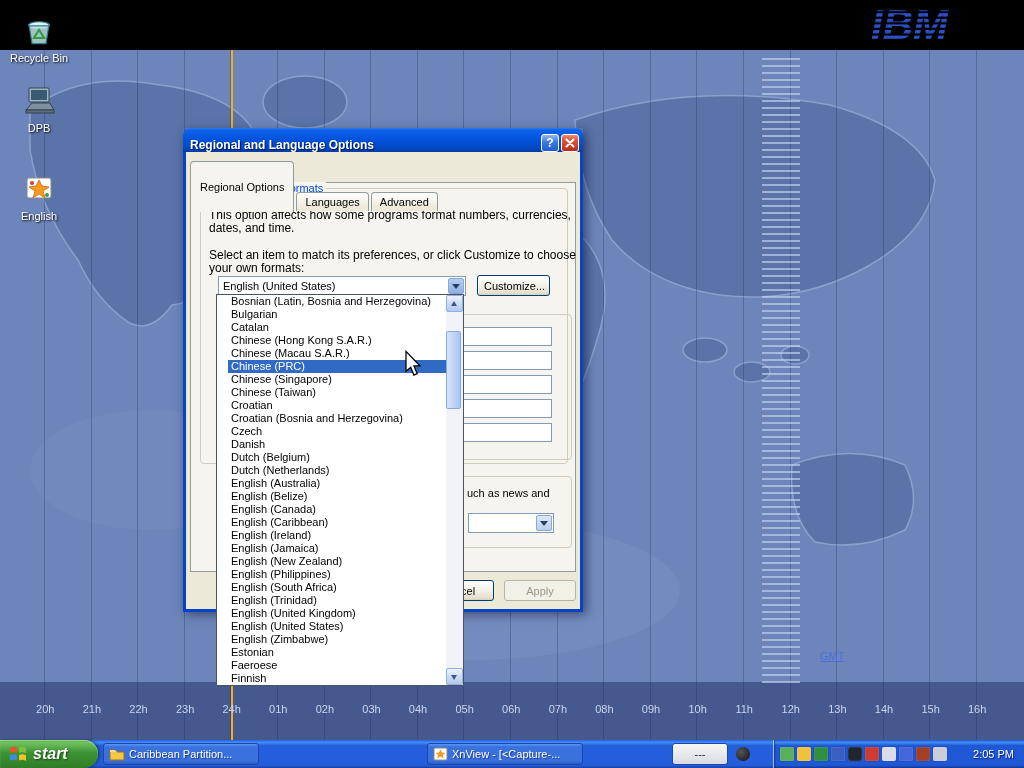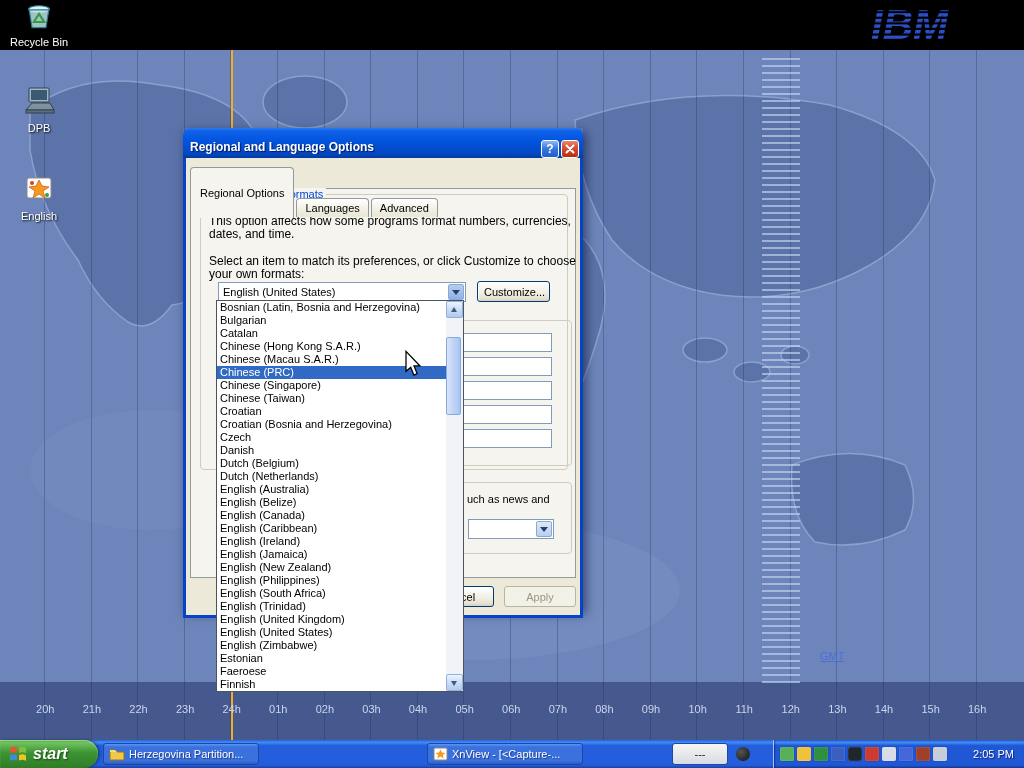--- a/index.html
+++ b/index.html
@@ -20,22 +20,22 @@
   .gmt{position:absolute;left:820px;top:650px;font-size:11px;color:#4a6fd8;text-decoration:underline;z-index:3;}
 
   
   .dicon{position:absolute;width:72px;text-align:center;z-index:5;cursor:default;}
   .dicon .dlabel{display:block;margin-top:2px;font-size:11px;color:#fff;text-shadow:1px 1px 2px #000;}
   .ibm-logo{position:absolute;left:832px;top:2px;z-index:3;}
 
   
   .xp-dialog{position:absolute;left:183px;top:128px;width:400px;height:482px;z-index:30;
      box-shadow:3px 4px 10px rgba(0,0,25,.5);}
-  .titlebar{position:relative;height:30px;border-radius:7px 7px 0 0;padding:12px 4px 0 7px;
-     display:flex;align-items:flex-start;
+  .titlebar{position:relative;height:24px;border-radius:7px 7px 0 0;padding:12px 4px 0 7px;
+     display:flex;align-items:flex-end;
      background:linear-gradient(180deg,#2b7af0 0%,#0f61e8 10%,#0353dd 45%,#0348c4 85%,#033a9e 100%);}
   .titlebar .title{flex:1;color:#fff;font-weight:bold;font-size:12px;text-shadow:1px 1px 1px rgba(0,0,40,.7);
      white-space:nowrap;overflow:hidden;}
   .tb-btn{width:18px;height:18px;margin-left:2px;border:1px solid #fff;border-radius:3px;
      display:flex;align-items:center;justify-content:center;color:#fff;font-weight:bold;font-size:12px;}
   .help-btn{background:linear-gradient(180deg,#8fb8f5 0%,#3b78e0 45%,#1f5dcd 100%);}
   .close-btn{background:linear-gradient(180deg,#ec8a70 0%,#d8553a 35%,#c43a1d 80%,#b02c10 100%);}
   .dlgbody{position:relative;height:460px;background:#ECE9D8;border:3px solid #0544c8;border-top:none;}
 
   .tabs{position:absolute;left:4px;top:9px;display:flex;align-items:flex-end;z-index:3;}
@@ -68,21 +68,21 @@
   
   .frag-group{position:absolute;border:1px solid #cfccbd;border-radius:4px;z-index:2;}
   .frag-input{position:absolute;background:#fff;border:1px solid #7F9DB9;height:19px;width:96px;left:270px;z-index:2;}
   .frag-text{position:absolute;font-size:11px;color:#000;white-space:nowrap;z-index:2;}
   .frag-combo{position:absolute;left:282px;top:361px;width:86px;height:20px;background:#fff;
      border:1px solid #7F9DB9;display:flex;align-items:center;justify-content:flex-end;z-index:2;}
 
   
   .droplist{position:absolute;left:30px;top:142px;width:248px;height:392px;background:#fff;
      border:1px solid #46555f;z-index:40;display:flex;}
-  .lang-items{flex:1;overflow:hidden;}
+  .lang-items{flex:1;overflow:hidden;margin-left:11px;}
   .lang-item{height:13px;line-height:13px;font-size:11px;padding-left:3px;white-space:nowrap;color:#000;overflow:hidden;}
   .lang-item.selected{background:#316AC5;color:#fff;}
   .vscroll{width:17px;display:flex;flex-direction:column;background:#eef1f8;}
   .sb-btn{height:17px;position:relative;border:1px solid #8fb0e0;border-radius:2px;
      background:linear-gradient(180deg,#eef4fd,#cfdef7 45%,#b2c9ee);}
   .sb-up::after,.sb-dn::after{content:"";position:absolute;left:4px;width:0;height:0;
      border-left:3px solid transparent;border-right:3px solid transparent;}
   .sb-up::after{top:5px;border-bottom:5px solid #3a5a86;}
   .sb-dn::after{top:6px;border-top:5px solid #3a5a86;}
   .strack{flex:1;position:relative;background:#f1f3f9;}
@@ -160,21 +160,21 @@
       <span>11h</span>
       <span>12h</span>
       <span>13h</span>
       <span>14h</span>
       <span>15h</span>
       <span>16h</span>
     </div>
   <span class="gmt">GMT</span>
 
   <div class="topband"></div>
-  <div class="dicon" style="left:3px;top:0;z-index:6">
+  <div class="dicon" style="left:3px;top:16px;z-index:6">
     <svg width="30" height="30" viewBox="0 0 24 26">
       <ellipse cx="12" cy="8" rx="9" ry="3" fill="#d9f2f4" stroke="#2e7d8c"></ellipse>
       <path d="M3.5 8.5 L6 24 L18 24 L20.5 8.5 Z" fill="#bfe3e8" fill-opacity="0.85" stroke="#2e7d8c"></path>
       <path d="M12 12 l4.5 7 h-9 z" fill="none" stroke="#2f9e3f" stroke-width="1.8"></path>
     </svg>
     <span class="dlabel">Recycle Bin</span>
   </div>
   <div class="ibm-logo">
     <svg width="120" height="46" viewBox="0 0 120 46">
       <defs>
@@ -345,21 +345,21 @@
         <path d="M11 11 Q15 9.5 18 11.5 L18 17 Q15 15 11 16.5 Z" fill="#f3c325"></path>
       </svg>
       <span>start</span>
     </div>
 
     <div class="taskbtn" style="left:103px">
       <svg width="16" height="14" viewBox="0 0 16 14">
         <path d="M1 3 L6 3 L8 5 L15 5 L15 13 L1 13 Z" fill="#f0c84a" stroke="#9a7410"></path>
         <path d="M1 3 L6 3 L8 5 L1 5 Z" fill="#f8dc7e"></path>
       </svg>
-      <span>Herzegovina Partition...</span>
+      <span>Caribbean Partition...</span>
     </div>
     <div class="taskbtn" style="left:427px">
       <svg width="15" height="14" viewBox="0 0 15 14">
         <rect x="1" y="1" width="13" height="12" rx="1" fill="#fff" stroke="#8a8a8a"></rect>
         <polygon points="7.5,2.5 9,5.5 12.5,6 9.8,8 10.8,11.5 7.5,9.5 4.2,11.5 5.2,8 2.5,6 6,5.5" fill="#f59a1e"></polygon>
       </svg>
       <span>XnView - [&lt;Capture-...</span>
     </div>
 
     <div class="taskbtn light" style="left:672px;width:56px">

